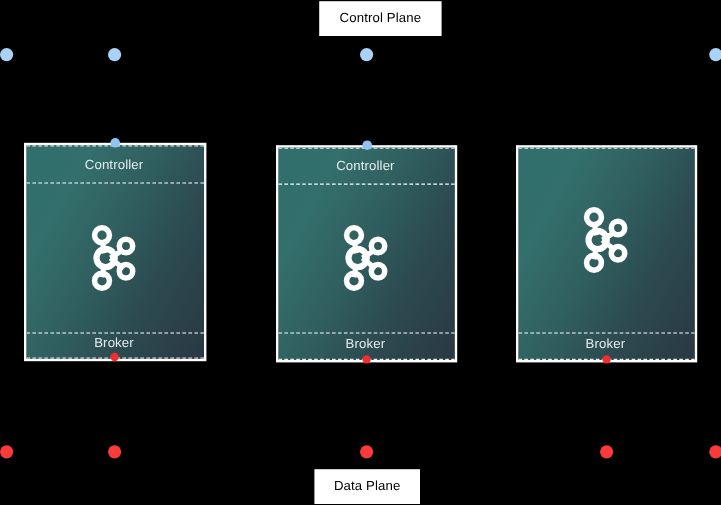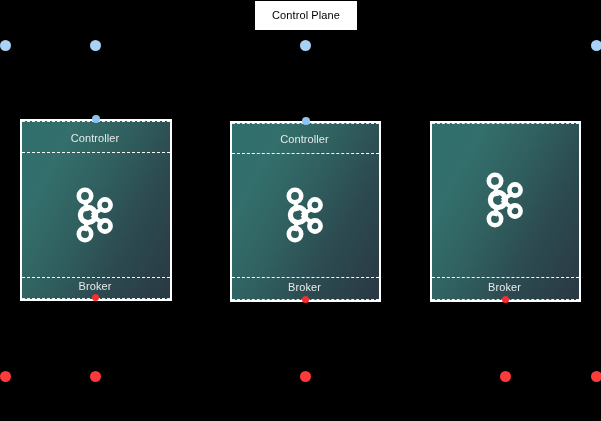--- a/index.html
+++ b/index.html
@@ -31,21 +31,21 @@
     font-size: 11px;
     line-height: 1;
     display: flex;
     align-items: center;
     justify-content: center;
     letter-spacing: 0.1px;
     white-space: nowrap;
     box-sizing: border-box;
   }
   #control-plane-label {
-    left: 255px; top: 1px;
+    left: 266px; top: 1px;
     width: 102px; height: 29px;
   }
   #data-plane-label {
     left: 262px; top: 391px;
     width: 88px; height: 29px;
   }
 
   
   .dot {
     position: absolute;
@@ -118,20 +118,21 @@
   }
   .kafka-icon svg { display: block; }
 </style>
 </head>
 <body>
 
 <div id="canvas">
 
   <div id="control-plane-label" class="plane-label">Control Plane</div>
 
+  <div id="data-plane-label" class="plane-label">Data Plane</div>
 
   <div id="dots-layer">
       <div class="dot dot-blue" style="left: 0px; top: 40px;"></div>
       <div class="dot dot-blue" style="left: 90px; top: 40px;"></div>
       <div class="dot dot-blue" style="left: 300px; top: 40px;"></div>
       <div class="dot dot-blue" style="left: 591px; top: 40px;"></div>
       <div class="dot dot-red" style="left: 0px; top: 371px;"></div>
       <div class="dot dot-red" style="left: 90px; top: 371px;"></div>
       <div class="dot dot-red" style="left: 300px; top: 371px;"></div>
       <div class="dot dot-red" style="left: 500px; top: 371px;"></div>

